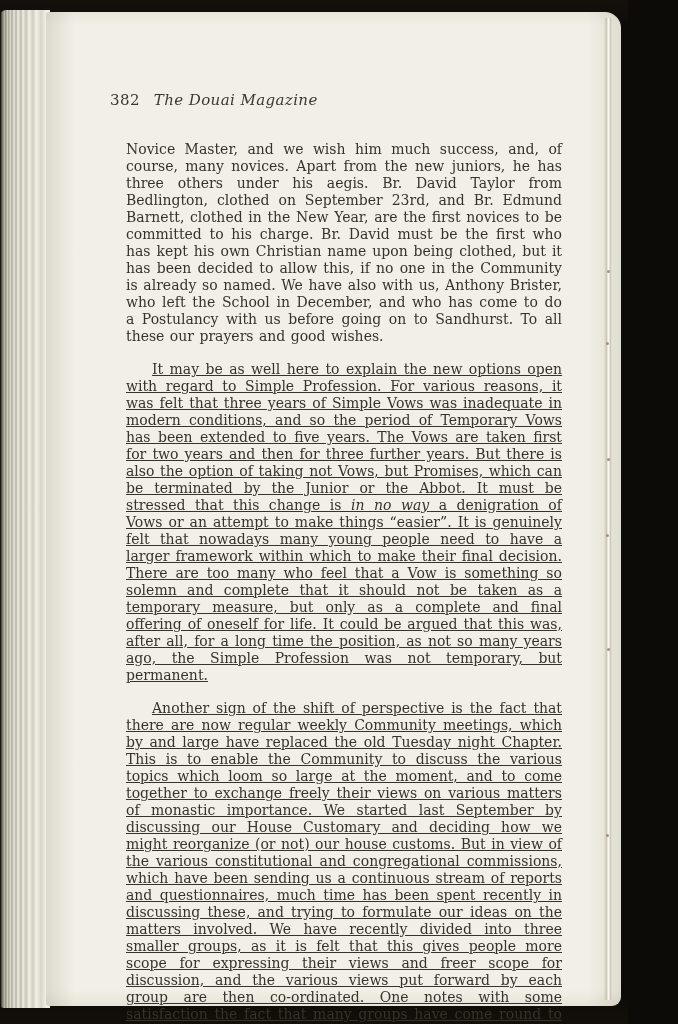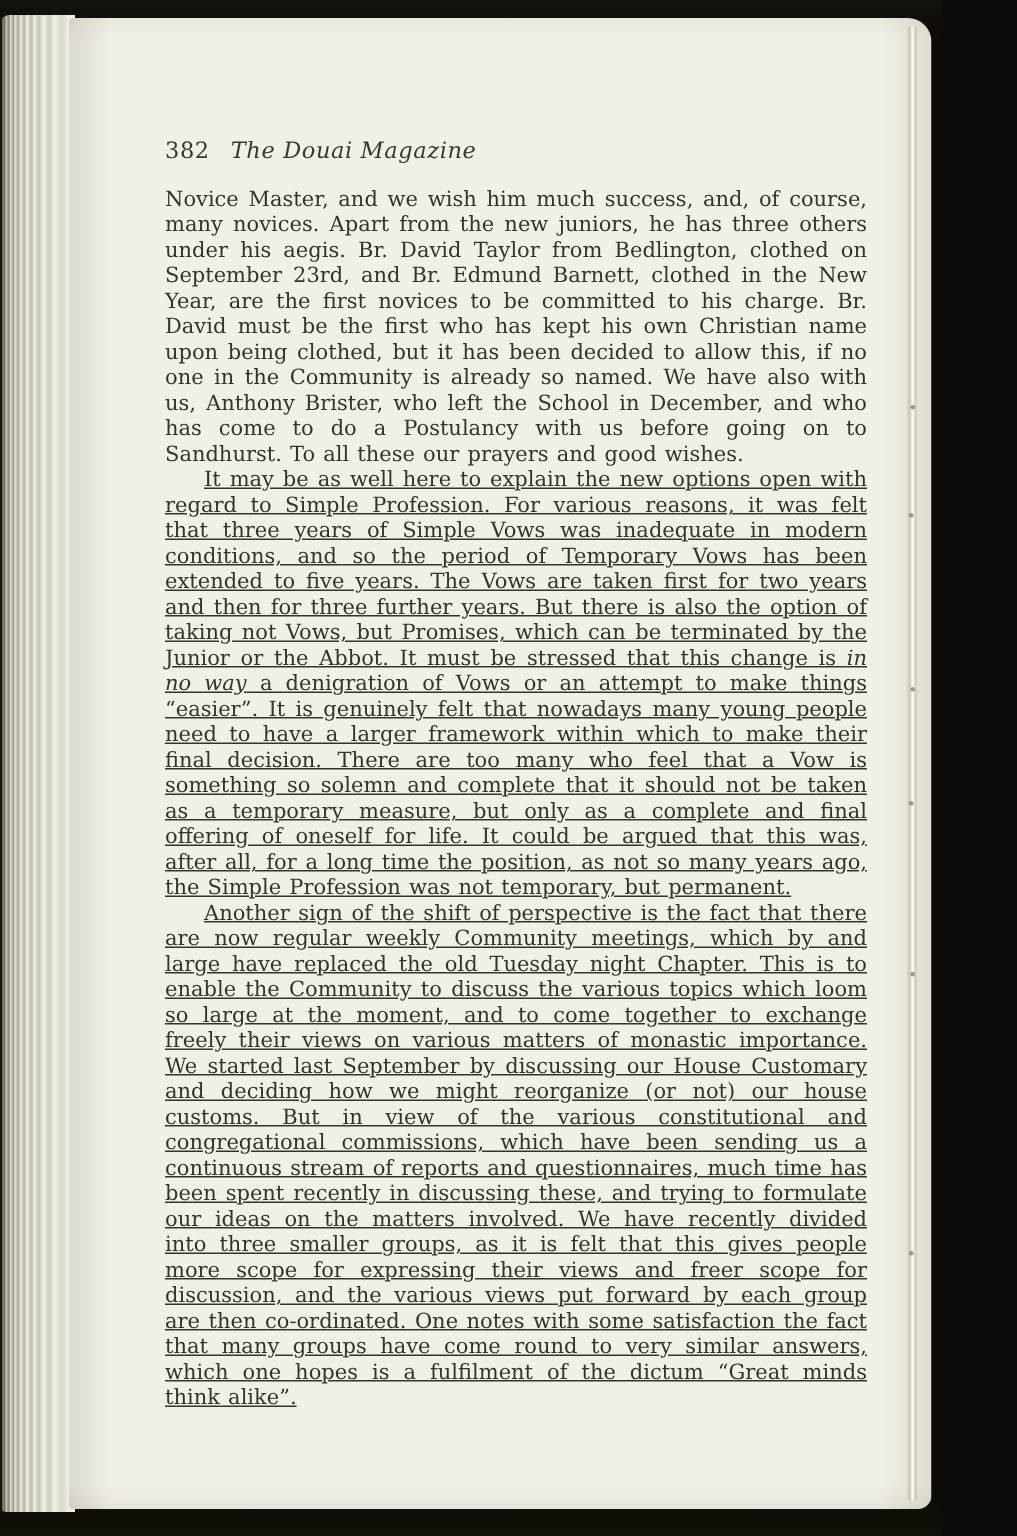--- a/index.html
+++ b/index.html
@@ -97,21 +97,21 @@
     left: 64px;
     top: 113px;
     width: 468px;
     font-size: 14px;
     line-height: 17px;
     text-align: justify;
     color: #35332c;
     word-spacing: 1px;
   }
   .body-text p {
-    margin: 0;
+    margin: 16px;
   }
   .body-text p.indent {
     text-indent: 26px;
     text-decoration: underline;
   }
 </style>
 </head>
 <body>
 
 <div class="scene">

